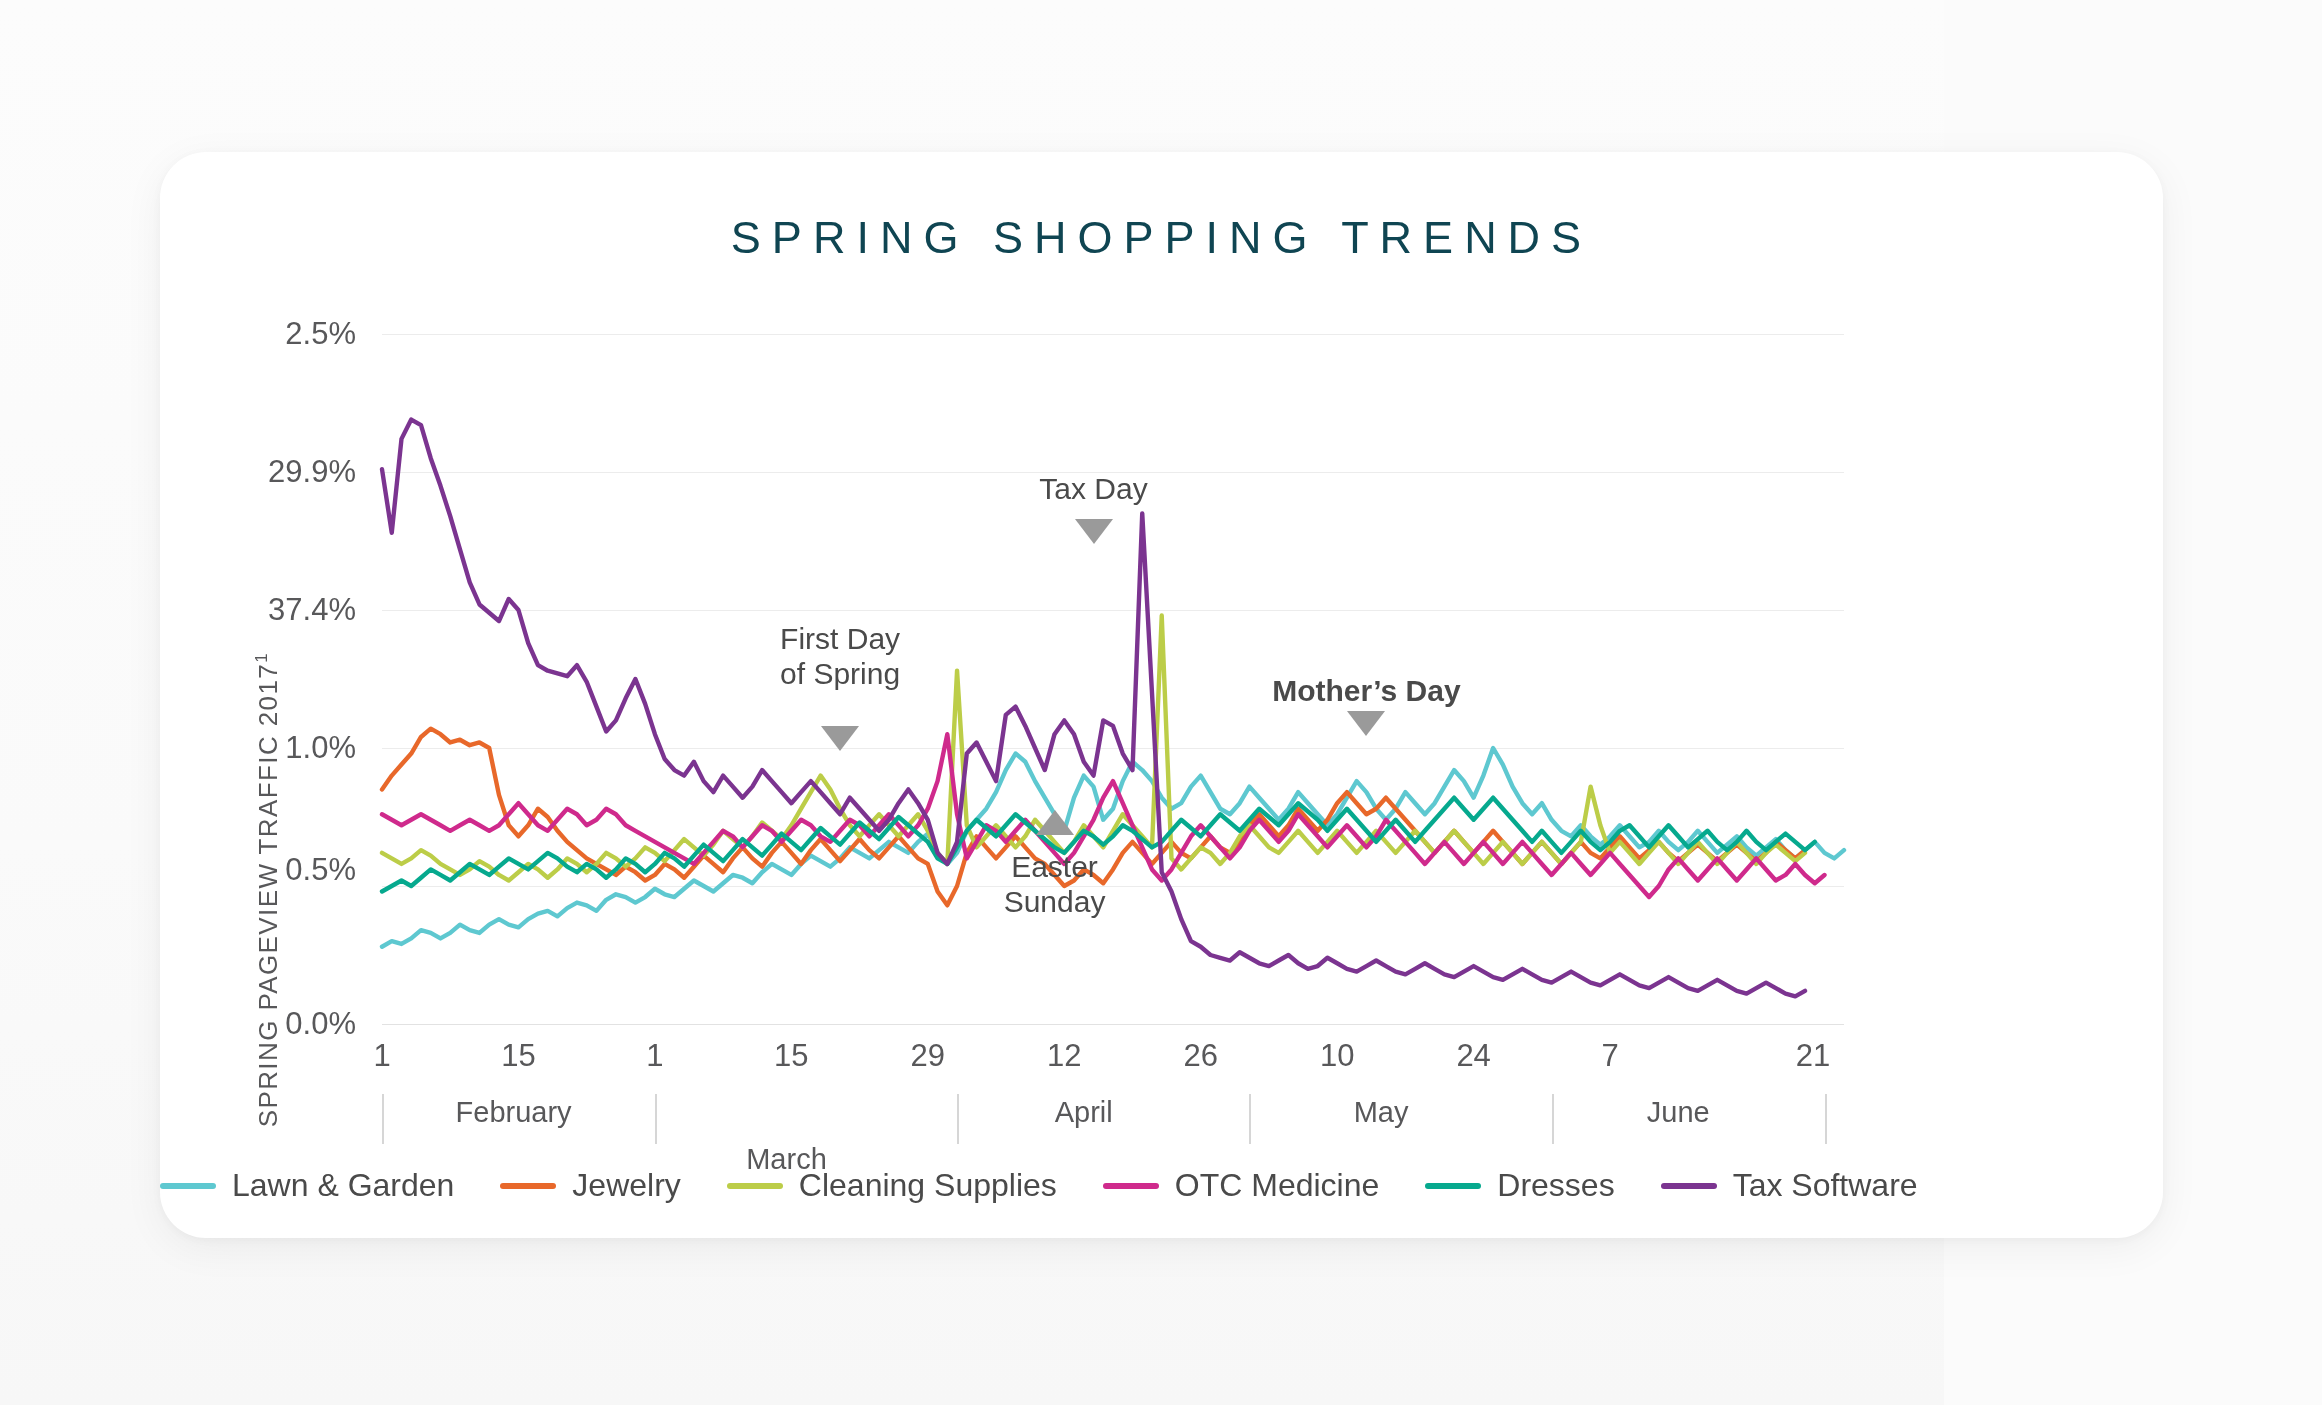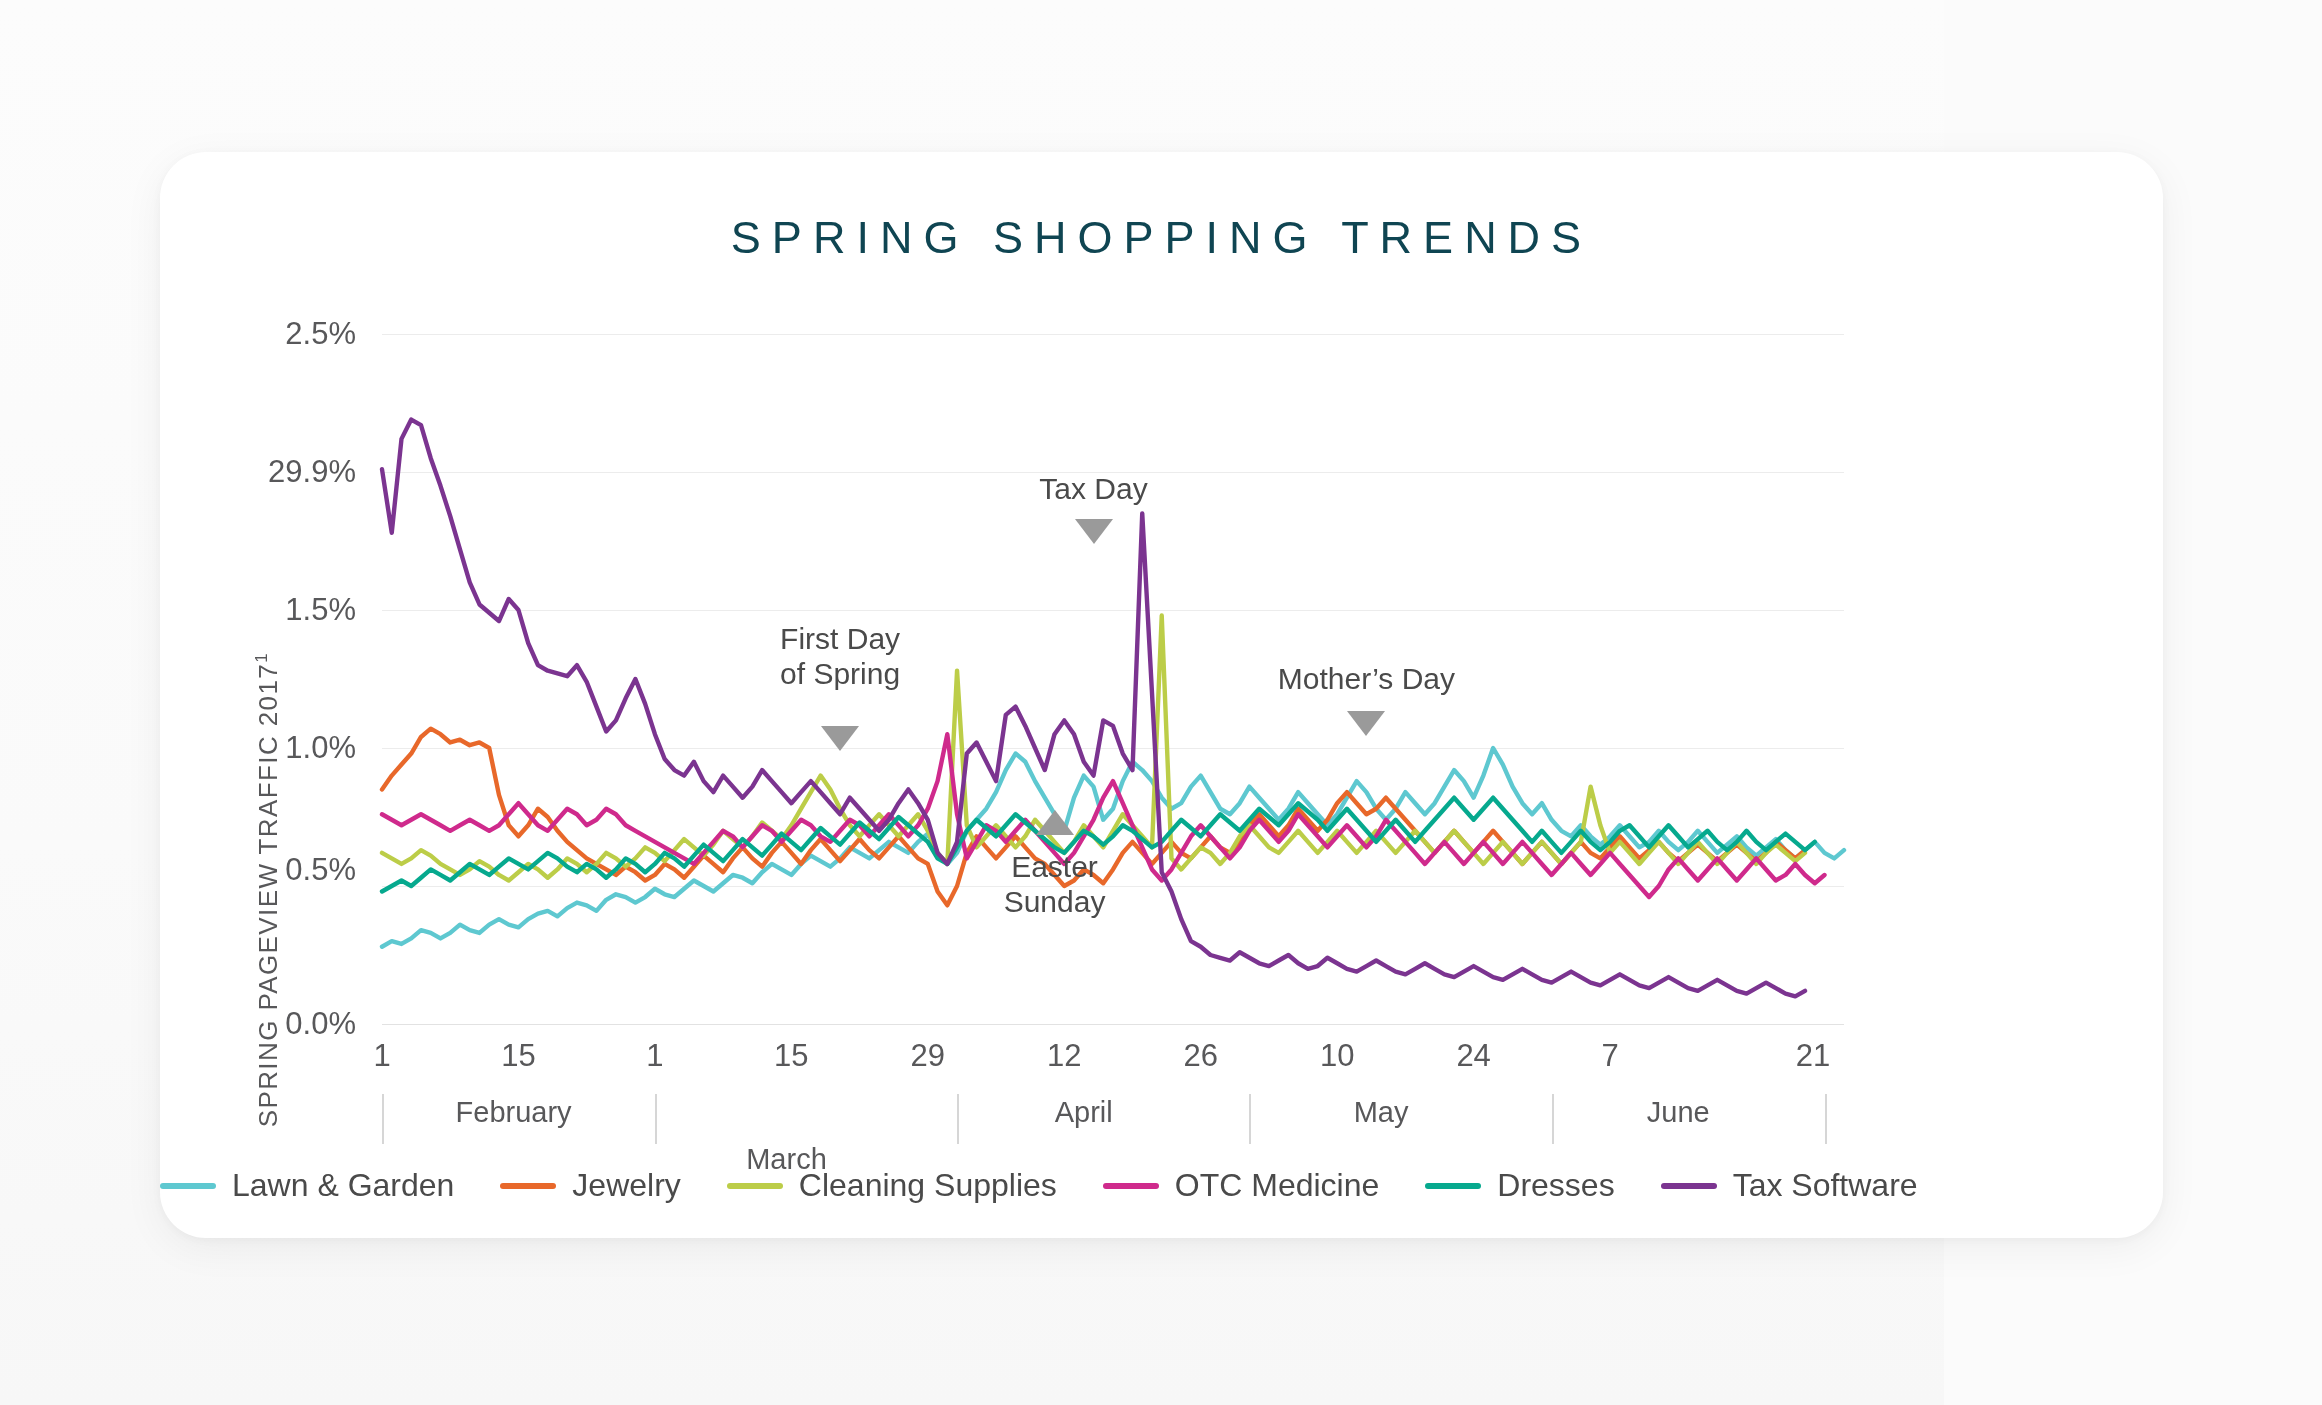--- a/index.html
+++ b/index.html
@@ -150,21 +150,21 @@
           <div class="gridline baseline" style="top: 690px;"></div>
           <div class="gridline" style="top: 552px;"></div>
           <div class="gridline" style="top: 414px;"></div>
           <div class="gridline" style="top: 276px;"></div>
           <div class="gridline" style="top: 138px;"></div>
           <div class="gridline" style="top: 0px;"></div>
         </div>
       <div id="ytick-labels">
           <div class="ytick-label" style="top: 0px;">2.5%</div>
           <div class="ytick-label" style="top: 138px;">29.9%</div>
-          <div class="ytick-label" style="top: 276px;">1.5%</div>
+          <div class="ytick-label" style="top: 276px;">37.4%</div>
           <div class="ytick-label" style="top: 414px;">1.0%</div>
           <div class="ytick-label" style="top: 536px;">0.5%</div>
           <div class="ytick-label" style="top: 690px;">0.0%</div>
         </div>
       <svg class="series-svg" id="series-svg" width="1462" height="690" viewBox="0 0 1462 690">
           <path d="M0.00 612.72 L9.75 607.20 L19.49 609.96 L29.24 604.44 L38.99 596.16 L48.73 598.92 L58.48 604.44 L68.23 598.92 L77.97 590.64 L87.72 596.16 L97.47 598.92 L107.21 590.64 L116.96 585.12 L126.71 590.64 L136.45 593.40 L146.20 585.12 L155.95 579.60 L165.69 576.84 L175.44 582.36 L185.19 574.08 L194.93 568.56 L204.68 571.32 L214.43 576.84 L224.17 565.80 L233.92 560.28 L243.67 563.04 L253.41 568.56 L263.16 563.04 L272.91 554.76 L282.65 560.28 L292.40 563.04 L302.15 554.76 L311.89 546.48 L321.64 552.00 L331.39 557.52 L341.13 549.24 L350.88 540.96 L360.63 543.72 L370.37 549.24 L380.12 538.20 L389.87 529.92 L399.61 535.44 L409.36 540.96 L419.11 529.92 L428.85 521.64 L438.60 527.16 L448.35 532.68 L458.09 524.40 L467.84 513.36 L477.59 518.88 L487.33 524.40 L497.08 516.12 L506.83 507.84 L516.57 513.36 L526.32 518.88 L536.07 507.84 L545.81 499.56 L555.56 518.88 L565.31 529.92 L575.05 518.88 L584.80 496.80 L594.55 485.76 L604.29 474.72 L614.04 458.16 L623.79 436.08 L633.53 419.52 L643.28 427.80 L653.03 447.12 L662.77 463.68 L672.52 480.24 L682.27 496.80 L692.01 463.68 L701.76 441.60 L711.51 452.64 L721.25 485.76 L731.00 474.72 L740.75 447.12 L750.49 427.80 L760.24 436.08 L769.99 447.12 L779.73 463.68 L789.48 474.72 L799.23 469.20 L808.97 452.64 L818.72 441.60 L828.47 458.16 L838.21 474.72 L847.96 480.24 L857.71 469.20 L867.45 452.64 L877.20 463.68 L886.95 474.72 L896.69 485.76 L906.44 474.72 L916.19 458.16 L925.93 469.20 L935.68 480.24 L945.43 491.28 L955.17 480.24 L964.92 463.68 L974.67 447.12 L984.41 458.16 L994.16 474.72 L1003.91 485.76 L1013.65 474.72 L1023.40 458.16 L1033.15 469.20 L1042.89 480.24 L1052.64 469.20 L1062.39 452.64 L1072.13 436.08 L1081.88 447.12 L1091.63 463.68 L1101.37 441.60 L1111.12 414.00 L1120.87 430.56 L1130.61 452.64 L1140.36 469.20 L1150.11 480.24 L1159.85 469.20 L1169.60 485.76 L1179.35 496.80 L1189.09 502.32 L1198.84 491.28 L1208.59 502.32 L1218.33 510.60 L1228.08 502.32 L1237.83 491.28 L1247.57 502.32 L1257.32 513.36 L1267.07 507.84 L1276.81 496.80 L1286.56 507.84 L1296.31 516.12 L1306.05 507.84 L1315.80 496.80 L1325.55 507.84 L1335.29 518.88 L1345.04 510.60 L1354.79 502.32 L1364.53 513.36 L1374.28 521.64 L1384.03 513.36 L1393.77 505.08 L1403.52 516.12 L1413.27 524.40 L1423.01 516.12 L1432.76 507.84 L1442.51 518.88 L1452.25 524.40 L1462.00 516.12" stroke="#5ec8d0"></path>
           <path d="M0.00 455.40 L9.75 441.60 L19.49 430.56 L29.24 419.52 L38.99 402.96 L48.73 394.68 L58.48 400.20 L68.23 408.48 L77.97 405.72 L87.72 411.24 L97.47 408.48 L107.21 414.00 L116.96 460.92 L126.71 491.28 L136.45 502.32 L146.20 491.28 L155.95 474.72 L165.69 483.00 L175.44 496.80 L185.19 507.84 L194.93 516.12 L204.68 524.40 L214.43 529.92 L224.17 535.44 L233.92 540.96 L243.67 532.68 L253.41 538.20 L263.16 546.48 L272.91 540.96 L282.65 529.92 L292.40 535.44 L302.15 543.72 L311.89 532.68 L321.64 521.64 L331.39 529.92 L341.13 538.20 L350.88 524.40 L360.63 513.36 L370.37 524.40 L380.12 532.68 L389.87 518.88 L399.61 507.84 L409.36 518.88 L419.11 529.92 L428.85 516.12 L438.60 505.08 L448.35 516.12 L458.09 527.16 L467.84 516.12 L477.59 505.08 L487.33 516.12 L497.08 524.40 L506.83 513.36 L516.57 502.32 L526.32 513.36 L536.07 524.40 L545.81 529.92 L555.56 557.52 L565.31 571.32 L575.05 552.00 L584.80 518.88 L594.55 502.32 L604.29 513.36 L614.04 524.40 L623.79 513.36 L633.53 502.32 L643.28 513.36 L653.03 524.40 L662.77 529.92 L672.52 540.96 L682.27 552.00 L692.01 546.48 L701.76 535.44 L711.51 540.96 L721.25 549.24 L731.00 535.44 L740.75 518.88 L750.49 507.84 L760.24 518.88 L769.99 529.92 L779.73 518.88 L789.48 507.84 L799.23 518.88 L808.97 524.40 L818.72 513.36 L828.47 502.32 L838.21 513.36 L847.96 518.88 L857.71 507.84 L867.45 491.28 L877.20 480.24 L886.95 491.28 L896.69 502.32 L906.44 491.28 L916.19 474.72 L925.93 485.76 L935.68 496.80 L945.43 485.76 L955.17 469.20 L964.92 458.16 L974.67 469.20 L984.41 480.24 L994.16 474.72 L1003.91 463.68 L1013.65 474.72 L1023.40 485.76 L1033.15 496.80 L1042.89 507.84 L1052.64 518.88 L1062.39 507.84 L1072.13 496.80 L1081.88 507.84 L1091.63 518.88 L1101.37 507.84 L1111.12 496.80 L1120.87 507.84 L1130.61 518.88 L1140.36 529.92 L1150.11 518.88 L1159.85 507.84 L1169.60 518.88 L1179.35 529.92 L1189.09 518.88 L1198.84 507.84 L1208.59 518.88 L1218.33 524.40 L1228.08 513.36 L1237.83 502.32 L1247.57 513.36 L1257.32 524.40 L1267.07 516.12 L1276.81 507.84 L1286.56 518.88 L1296.31 527.16 L1306.05 518.88 L1315.80 510.60 L1325.55 518.88 L1335.29 527.16 L1345.04 518.88 L1354.79 510.60 L1364.53 518.88 L1374.28 527.16 L1384.03 518.88 L1393.77 507.84 L1403.52 516.12 L1413.27 524.40 L1423.01 516.12" stroke="#e8682a"></path>
           <path d="M0.00 518.88 L9.75 524.40 L19.49 529.92 L29.24 524.40 L38.99 516.12 L48.73 521.64 L58.48 529.92 L68.23 535.44 L77.97 540.96 L87.72 535.44 L97.47 527.16 L107.21 532.68 L116.96 540.96 L126.71 546.48 L136.45 538.20 L146.20 529.92 L155.95 535.44 L165.69 543.72 L175.44 535.44 L185.19 524.40 L194.93 529.92 L204.68 538.20 L214.43 529.92 L224.17 518.88 L233.92 524.40 L243.67 532.68 L253.41 524.40 L263.16 513.36 L272.91 518.88 L282.65 527.16 L292.40 516.12 L302.15 505.08 L311.89 513.36 L321.64 521.64 L331.39 510.60 L341.13 496.80 L350.88 505.08 L360.63 513.36 L370.37 502.32 L380.12 488.52 L389.87 496.80 L399.61 505.08 L409.36 491.28 L419.11 474.72 L428.85 458.16 L438.60 441.60 L448.35 455.40 L458.09 474.72 L467.84 491.28 L477.59 502.32 L487.33 491.28 L497.08 480.24 L506.83 491.28 L516.57 502.32 L526.32 491.28 L536.07 480.24 L545.81 496.80 L555.56 518.88 L565.31 529.92 L575.05 336.72 L584.80 491.28 L594.55 513.36 L604.29 502.32 L614.04 491.28 L623.79 502.32 L633.53 513.36 L643.28 502.32 L653.03 485.76 L662.77 496.80 L672.52 507.84 L682.27 518.88 L692.01 507.84 L701.76 491.28 L711.51 502.32 L721.25 513.36 L731.00 496.80 L740.75 480.24 L750.49 491.28 L760.24 502.32 L769.99 513.36 L779.73 281.52 L789.48 524.40 L799.23 535.44 L808.97 524.40 L818.72 513.36 L828.47 518.88 L838.21 529.92 L847.96 518.88 L857.71 502.32 L867.45 491.28 L877.20 502.32 L886.95 513.36 L896.69 518.88 L906.44 507.84 L916.19 496.80 L925.93 507.84 L935.68 518.88 L945.43 507.84 L955.17 496.80 L964.92 507.84 L974.67 518.88 L984.41 507.84 L994.16 496.80 L1003.91 507.84 L1013.65 518.88 L1023.40 507.84 L1033.15 496.80 L1042.89 507.84 L1052.64 518.88 L1062.39 507.84 L1072.13 496.80 L1081.88 507.84 L1091.63 518.88 L1101.37 529.92 L1111.12 518.88 L1120.87 507.84 L1130.61 518.88 L1140.36 529.92 L1150.11 518.88 L1159.85 507.84 L1169.60 518.88 L1179.35 529.92 L1189.09 518.88 L1198.84 507.84 L1208.59 452.64 L1218.33 491.28 L1228.08 518.88 L1237.83 507.84 L1247.57 518.88 L1257.32 529.92 L1267.07 518.88 L1276.81 507.84 L1286.56 518.88 L1296.31 529.92 L1306.05 518.88 L1315.80 507.84 L1325.55 518.88 L1335.29 529.92 L1345.04 518.88 L1354.79 507.84 L1364.53 518.88 L1374.28 529.92 L1384.03 518.88 L1393.77 510.60 L1403.52 518.88 L1413.27 527.16 L1423.01 518.88" stroke="#bccd48"></path>
           <path d="M0.00 480.24 L9.75 485.76 L19.49 491.28 L29.24 485.76 L38.99 480.24 L48.73 485.76 L58.48 491.28 L68.23 496.80 L77.97 491.28 L87.72 485.76 L97.47 491.28 L107.21 496.80 L116.96 491.28 L126.71 480.24 L136.45 469.20 L146.20 480.24 L155.95 491.28 L165.69 496.80 L175.44 485.76 L185.19 474.72 L194.93 480.24 L204.68 491.28 L214.43 485.76 L224.17 474.72 L233.92 480.24 L243.67 491.28 L253.41 496.80 L263.16 502.32 L272.91 507.84 L282.65 513.36 L292.40 518.88 L302.15 524.40 L311.89 529.92 L321.64 518.88 L331.39 507.84 L341.13 496.80 L350.88 502.32 L360.63 513.36 L370.37 502.32 L380.12 491.28 L389.87 496.80 L399.61 507.84 L409.36 496.80 L419.11 485.76 L428.85 491.28 L438.60 502.32 L448.35 507.84 L458.09 496.80 L467.84 485.76 L477.59 491.28 L487.33 502.32 L497.08 491.28 L506.83 480.24 L516.57 491.28 L526.32 502.32 L536.07 491.28 L545.81 474.72 L555.56 447.12 L565.31 400.20 L575.05 480.24 L584.80 524.40 L594.55 507.84 L604.29 491.28 L614.04 496.80 L623.79 507.84 L633.53 496.80 L643.28 485.76 L653.03 496.80 L662.77 507.84 L672.52 518.88 L682.27 529.92 L692.01 518.88 L701.76 502.32 L711.51 485.76 L721.25 463.68 L731.00 447.12 L740.75 469.20 L750.49 491.28 L760.24 513.36 L769.99 535.44 L779.73 546.48 L789.48 535.44 L799.23 518.88 L808.97 502.32 L818.72 491.28 L828.47 502.32 L838.21 513.36 L847.96 524.40 L857.71 513.36 L867.45 496.80 L877.20 485.76 L886.95 496.80 L896.69 507.84 L906.44 496.80 L916.19 480.24 L925.93 491.28 L935.68 502.32 L945.43 513.36 L955.17 502.32 L964.92 491.28 L974.67 502.32 L984.41 513.36 L994.16 502.32 L1003.91 485.76 L1013.65 496.80 L1023.40 507.84 L1033.15 518.88 L1042.89 529.92 L1052.64 518.88 L1062.39 507.84 L1072.13 518.88 L1081.88 529.92 L1091.63 518.88 L1101.37 507.84 L1111.12 518.88 L1120.87 529.92 L1130.61 518.88 L1140.36 507.84 L1150.11 518.88 L1159.85 529.92 L1169.60 540.96 L1179.35 529.92 L1189.09 518.88 L1198.84 529.92 L1208.59 540.96 L1218.33 529.92 L1228.08 518.88 L1237.83 529.92 L1247.57 540.96 L1257.32 552.00 L1267.07 563.04 L1276.81 552.00 L1286.56 535.44 L1296.31 524.40 L1306.05 535.44 L1315.80 546.48 L1325.55 535.44 L1335.29 524.40 L1345.04 535.44 L1354.79 546.48 L1364.53 535.44 L1374.28 524.40 L1384.03 535.44 L1393.77 546.48 L1403.52 540.96 L1413.27 529.92 L1423.01 540.96 L1432.76 549.24 L1442.51 540.96" stroke="#cf2a8c"></path>
           <path d="M0.00 557.52 L9.75 552.00 L19.49 546.48 L29.24 552.00 L38.99 543.72 L48.73 535.44 L58.48 540.96 L68.23 546.48 L77.97 538.20 L87.72 529.92 L97.47 535.44 L107.21 540.96 L116.96 532.68 L126.71 524.40 L136.45 529.92 L146.20 535.44 L155.95 527.16 L165.69 518.88 L175.44 524.40 L185.19 532.68 L194.93 538.20 L204.68 529.92 L214.43 535.44 L224.17 543.72 L233.92 535.44 L243.67 524.40 L253.41 529.92 L263.16 538.20 L272.91 529.92 L282.65 518.88 L292.40 524.40 L302.15 532.68 L311.89 521.64 L321.64 510.60 L331.39 518.88 L341.13 527.16 L350.88 516.12 L360.63 505.08 L370.37 513.36 L380.12 521.64 L389.87 510.60 L399.61 499.56 L409.36 507.84 L419.11 516.12 L428.85 505.08 L438.60 494.04 L448.35 502.32 L458.09 510.60 L467.84 499.56 L477.59 488.52 L487.33 496.80 L497.08 505.08 L506.83 494.04 L516.57 483.00 L526.32 491.28 L536.07 499.56 L545.81 507.84 L555.56 524.40 L565.31 529.92 L575.05 513.36 L584.80 496.80 L594.55 485.76 L604.29 494.04 L614.04 502.32 L623.79 491.28 L633.53 480.24 L643.28 488.52 L653.03 496.80 L662.77 505.08 L672.52 513.36 L682.27 518.88 L692.01 507.84 L701.76 496.80 L711.51 502.32 L721.25 510.60 L731.00 502.32 L740.75 491.28 L750.49 496.80 L760.24 505.08 L769.99 513.36 L779.73 507.84 L789.48 496.80 L799.23 485.76 L808.97 494.04 L818.72 502.32 L828.47 491.28 L838.21 480.24 L847.96 488.52 L857.71 496.80 L867.45 485.76 L877.20 474.72 L886.95 483.00 L896.69 491.28 L906.44 480.24 L916.19 469.20 L925.93 477.48 L935.68 485.76 L945.43 496.80 L955.17 485.76 L964.92 474.72 L974.67 485.76 L984.41 496.80 L994.16 507.84 L1003.91 496.80 L1013.65 485.76 L1023.40 496.80 L1033.15 507.84 L1042.89 496.80 L1052.64 485.76 L1062.39 474.72 L1072.13 463.68 L1081.88 474.72 L1091.63 485.76 L1101.37 474.72 L1111.12 463.68 L1120.87 474.72 L1130.61 485.76 L1140.36 496.80 L1150.11 507.84 L1159.85 496.80 L1169.60 507.84 L1179.35 518.88 L1189.09 507.84 L1198.84 496.80 L1208.59 507.84 L1218.33 516.12 L1228.08 507.84 L1237.83 496.80 L1247.57 491.28 L1257.32 502.32 L1267.07 513.36 L1276.81 502.32 L1286.56 491.28 L1296.31 502.32 L1306.05 513.36 L1315.80 505.08 L1325.55 496.80 L1335.29 507.84 L1345.04 516.12 L1354.79 507.84 L1364.53 496.80 L1374.28 507.84 L1384.03 516.12 L1393.77 507.84 L1403.52 499.56 L1413.27 507.84 L1423.01 516.12 L1432.76 507.84" stroke="#06a98e"></path>
@@ -198,21 +198,21 @@
         </div>
       <div id="annotations">
           <div class="annot-text" style="left: 458.093px; top: 288px;">First Day
 of Spring</div>
           <div class="tri down" style="left: 458.093px; top: 392px;"></div>
           <div class="annot-text" style="left: 711.507px; top: 138px;">Tax Day</div>
           <div class="tri down" style="left: 711.507px; top: 185px;"></div>
           <div class="annot-text" style="left: 672.52px; top: 516px;">Easter
 Sunday</div>
           <div class="tri up" style="left: 672.52px; top: 476px;"></div>
-          <div class="annot-text" style="left: 984.413px; top: 328px;">Mother’s Day</div>
+          <div class="annot-text" style="left: 984.413px; top: 340px; font-weight: bold;">Mother’s Day</div>
           <div class="tri down" style="left: 984.413px; top: 377px;"></div>
         </div>
     </div>
 
     <div id="legend">
         <div class="legend-item">
           <span class="legend-swatch" style="background: rgb(94, 200, 208);"></span>
           <span class="legend-label">Lawn &amp; Garden</span>
         </div>
         <div class="legend-item">

